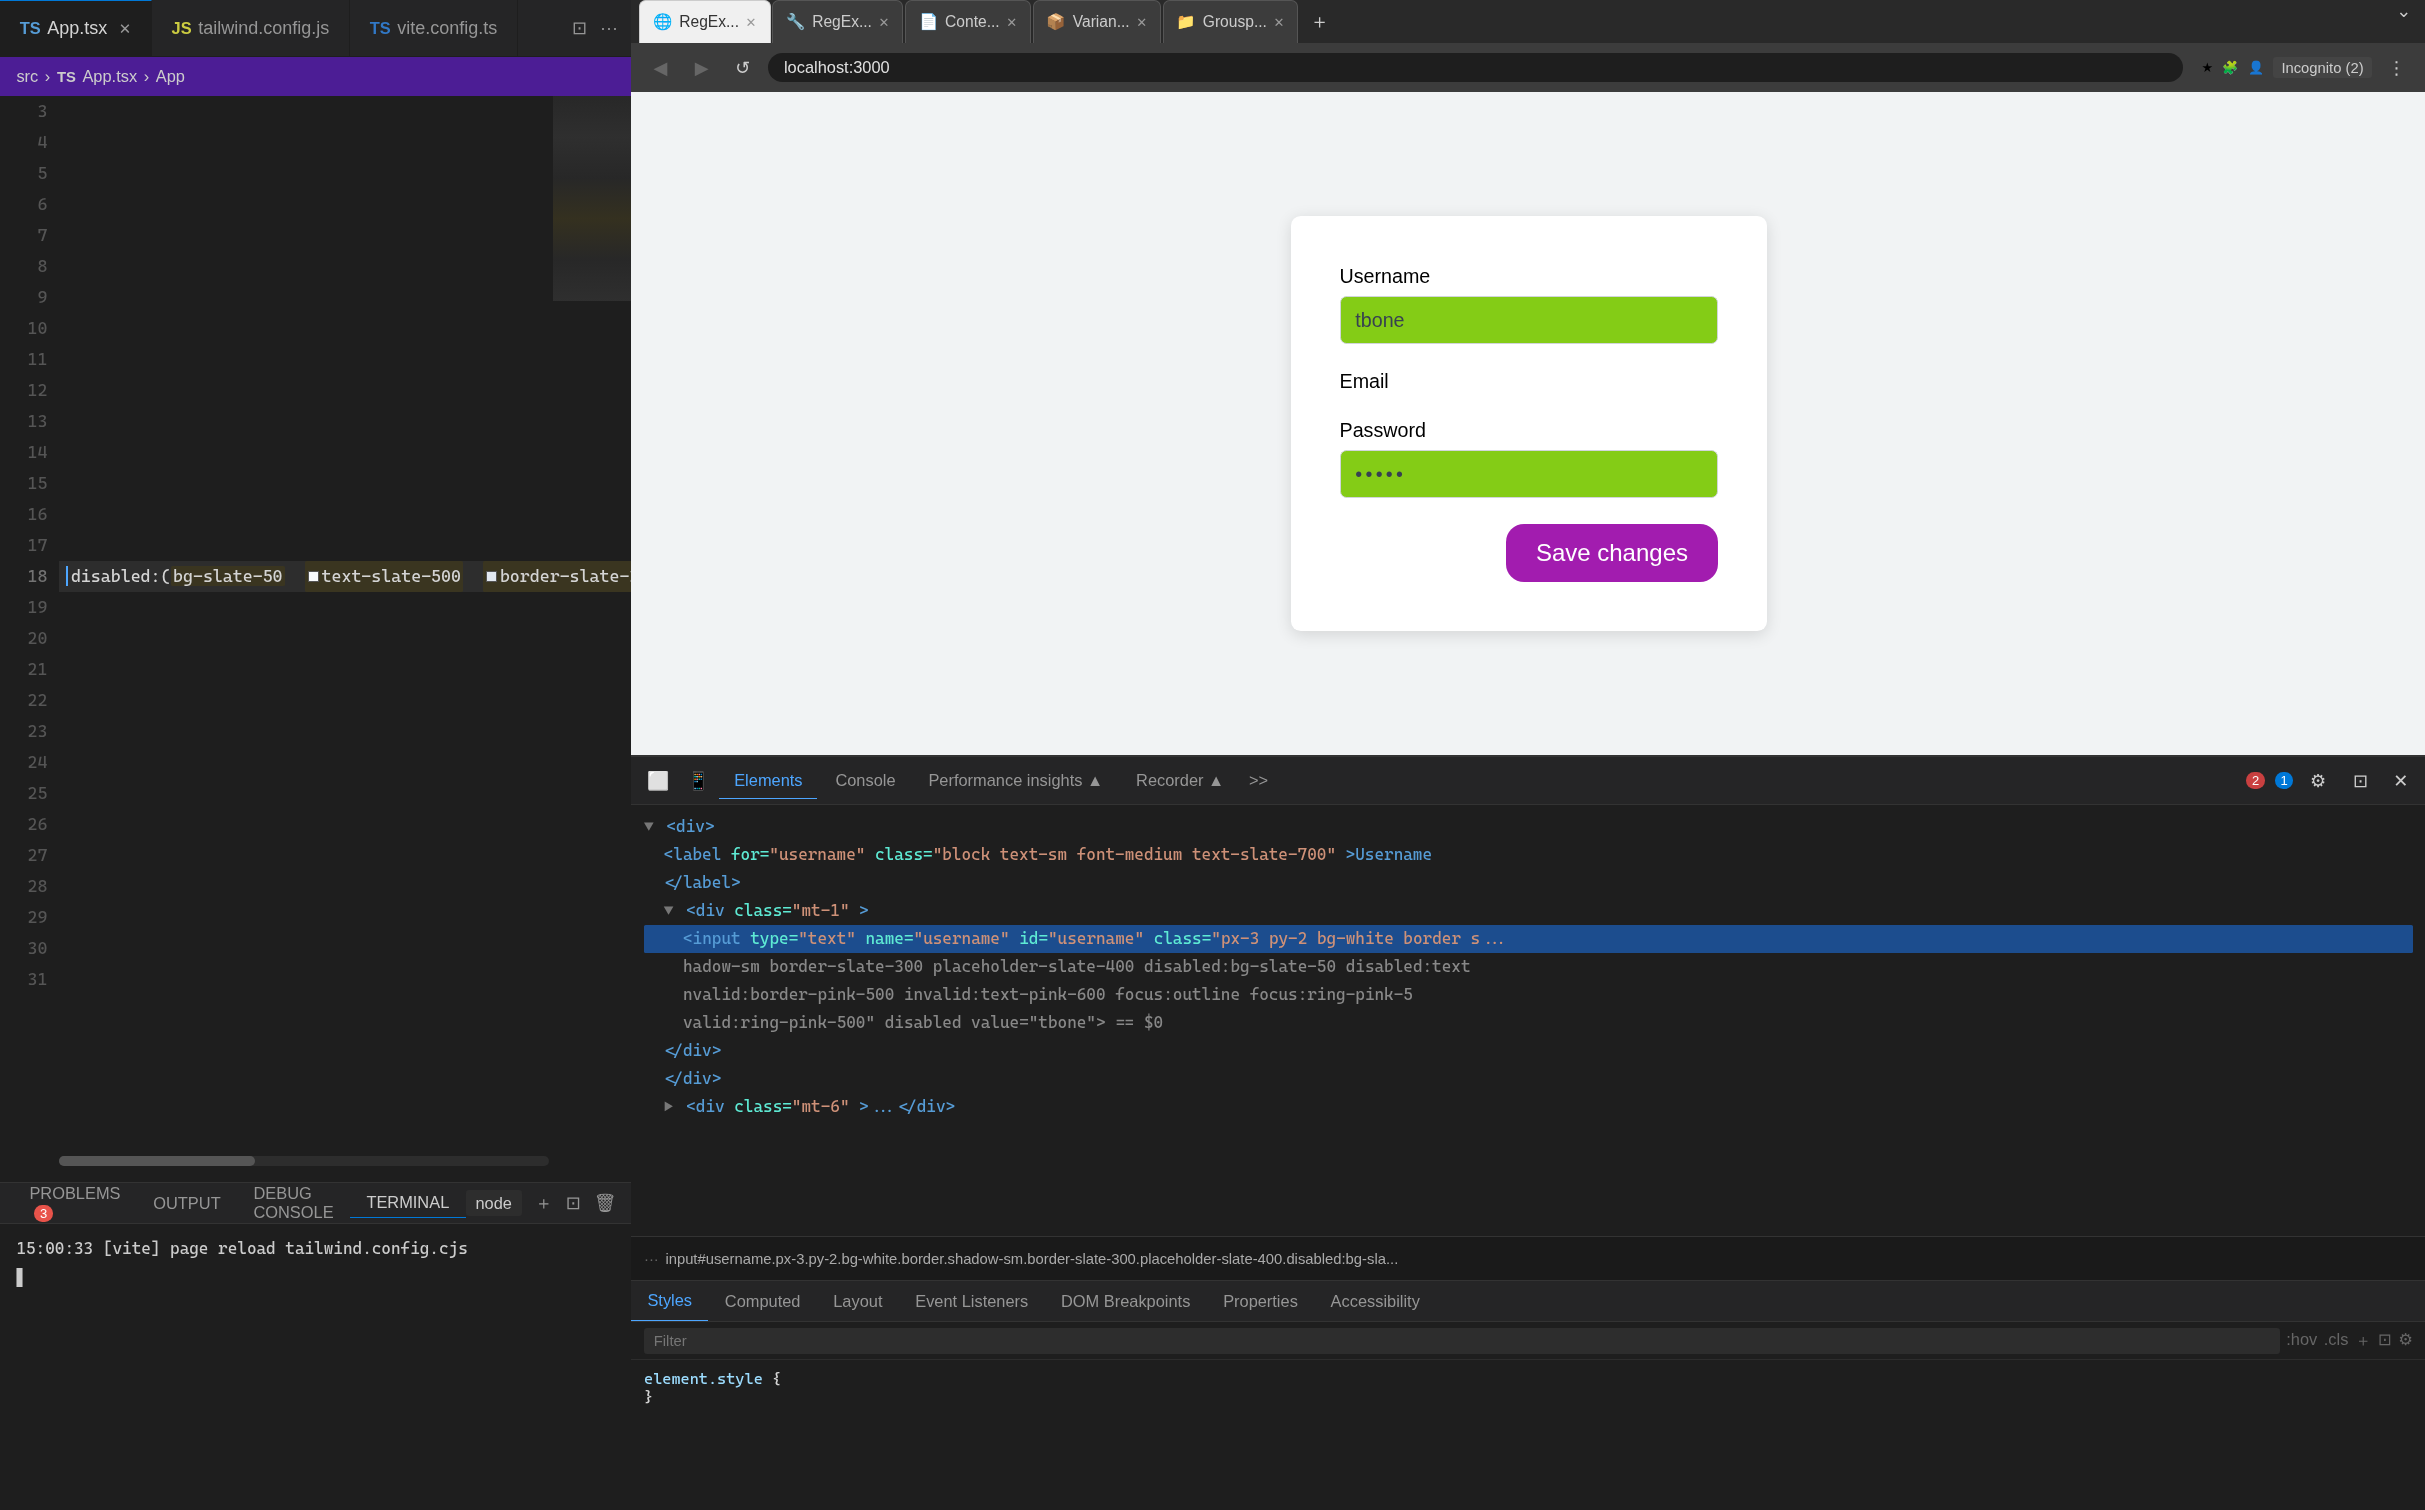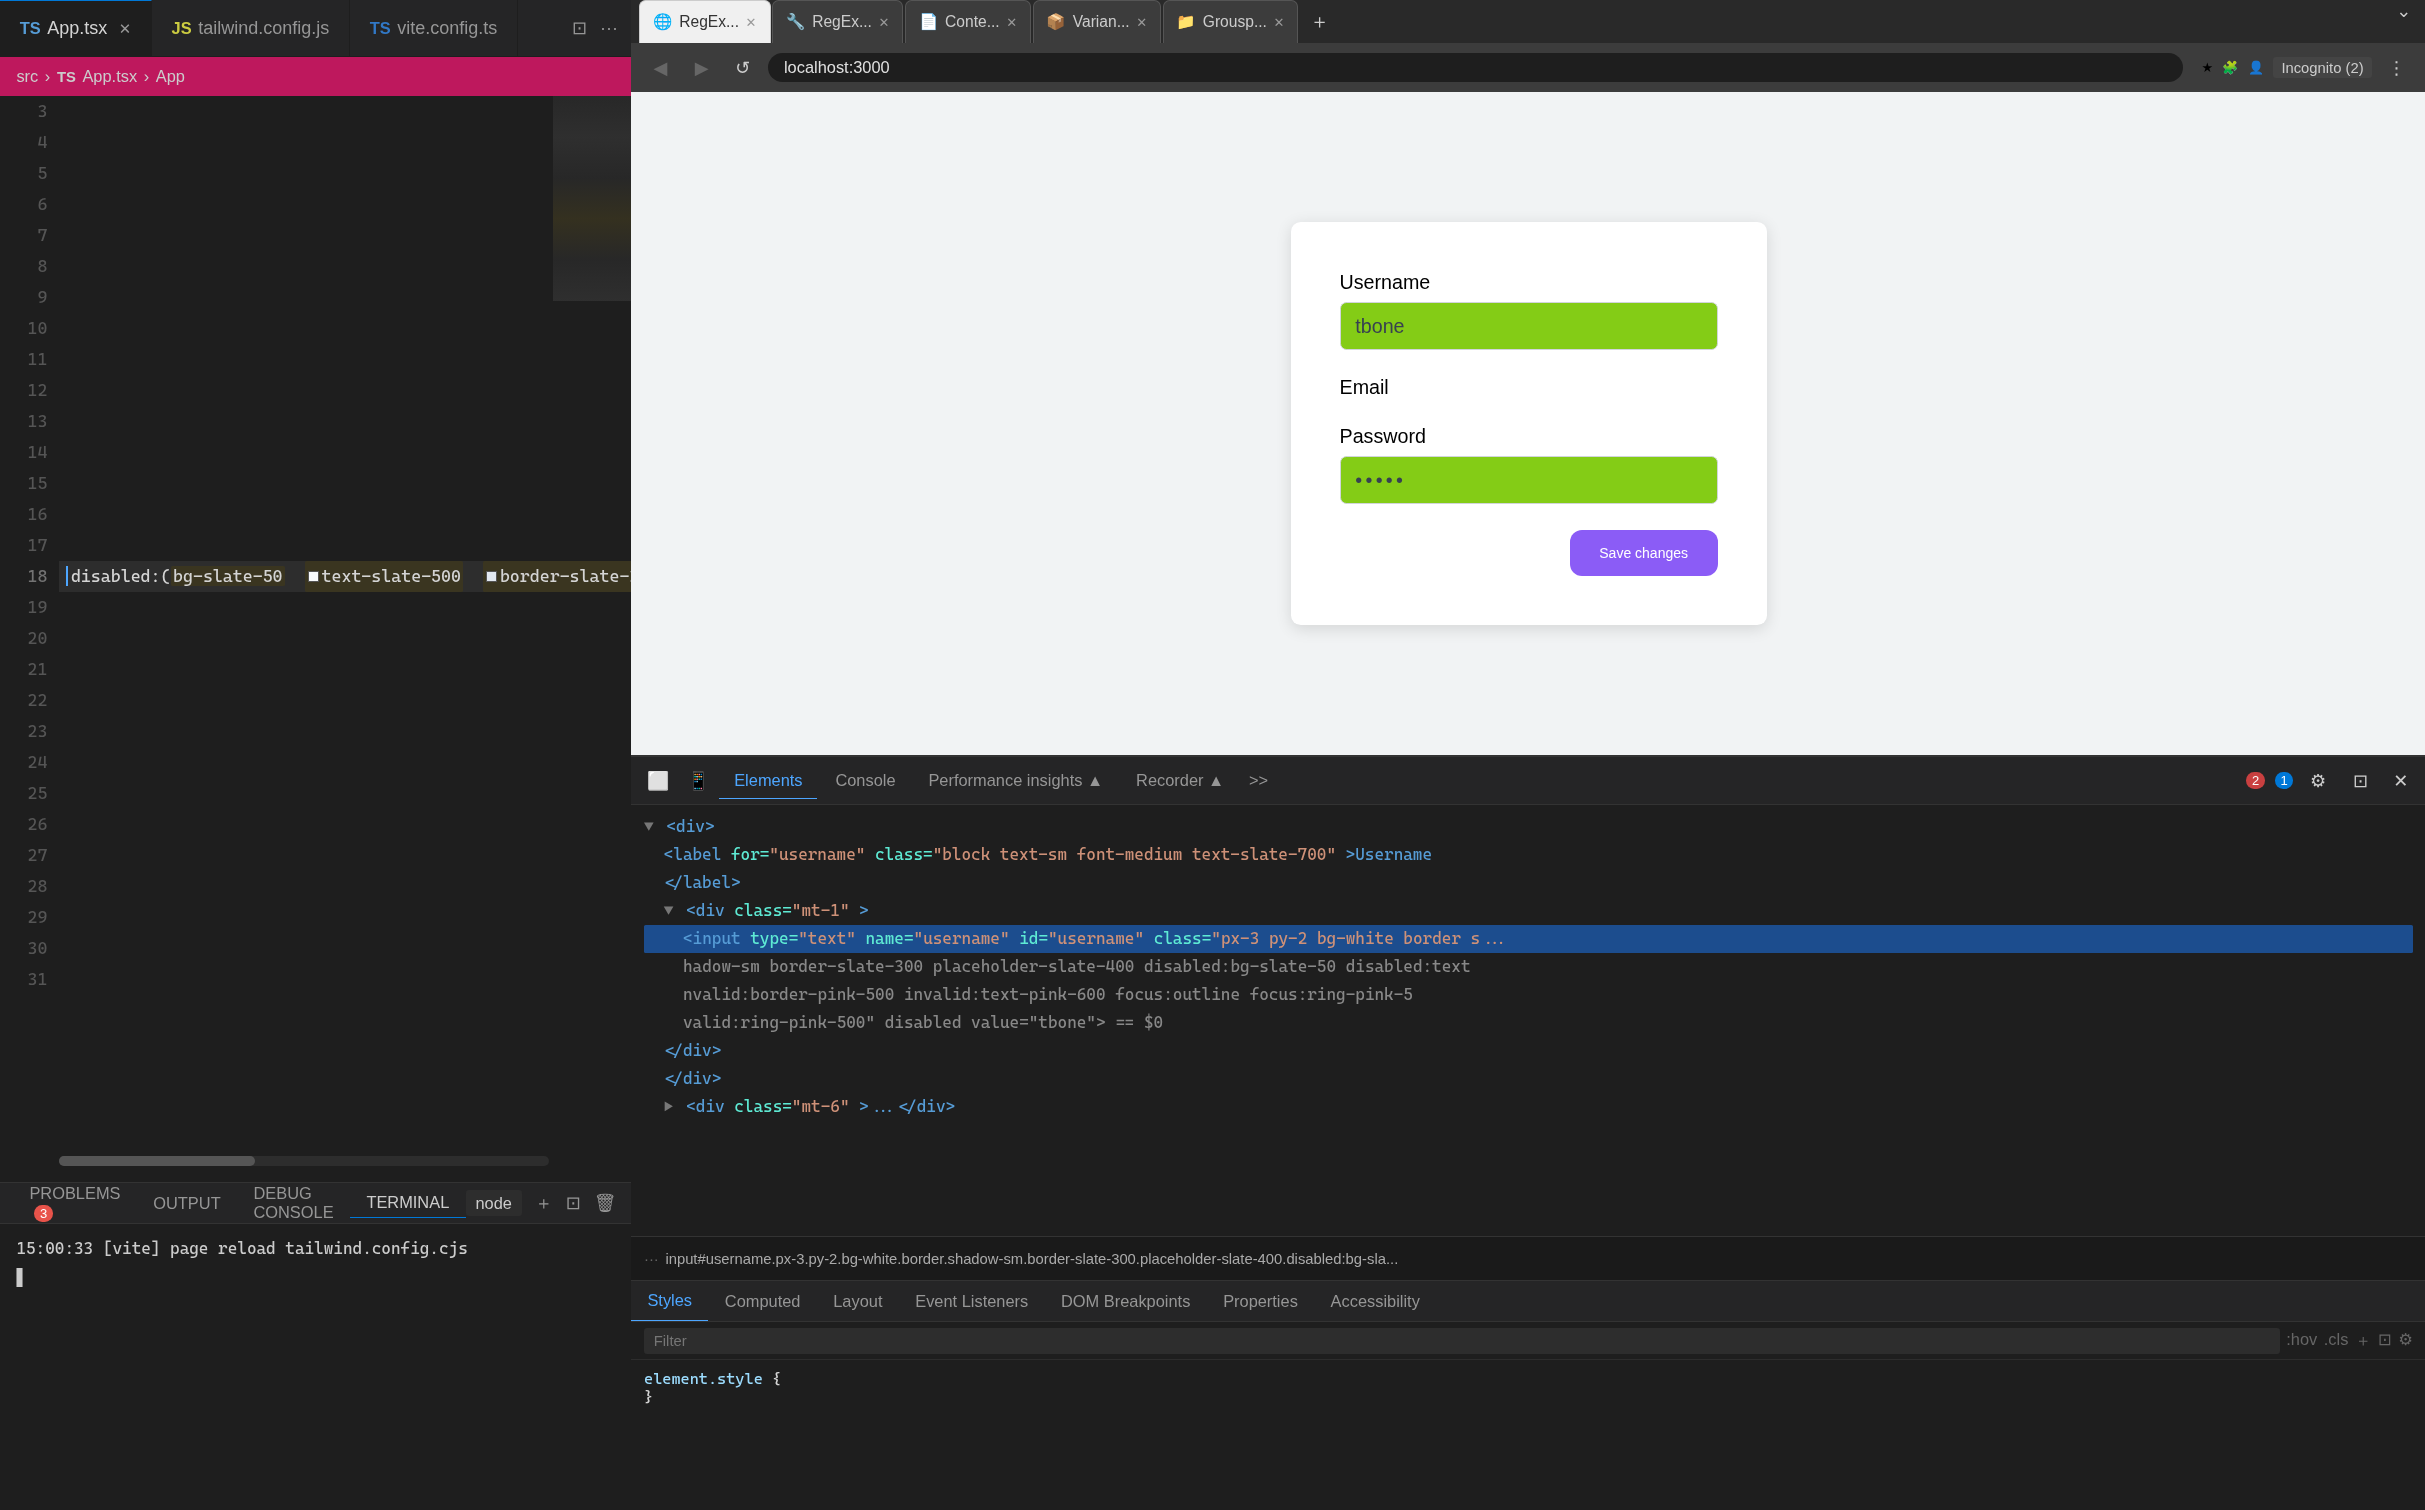--- a/index.html
+++ b/index.html
@@ -58,21 +58,21 @@
       align-items: center;
       padding: 0 13px;
       gap: 13px;
       color: #969696;
       font-size: 18px;
     }
 
     
     .breadcrumb-bar {
       height: 39px;
-      background: #be185d;
+      background: #4c1d95;
       display: flex;
       align-items: center;
       padding: 0 16.4px;
       font-size: 16.4px;
       color: #969696;
       gap: 6.6px;
       flex-shrink: 0;
     }
     .breadcrumb-bar span { color: #cccccc; }
     .breadcrumb-sep { color: #666; }
@@ -373,26 +373,26 @@
       outline: none;
       background: #84cc16;
     }
     .form-input.error {
       border-color: #f87171;
       color: #374151;
     }
     .form-input.password { letter-spacing: 3.3px; }
     .save-btn {
       float: right;
-      background: #8b5cf6;
+      background: #a21caf;
       color: white;
       border: none;
-      border-radius: 12px;
+      border-radius: 18px;
       padding: 14.8px 29.5px;
-      font-size: 14px;
+      font-size: 24px;
       font-weight: 500;
       cursor: pointer;
     }
 
     
     .devtools-panel {
       height: 525px;
       background: #1e1e1e;
       border-top: 2.5px solid #333;
       display: flex;

